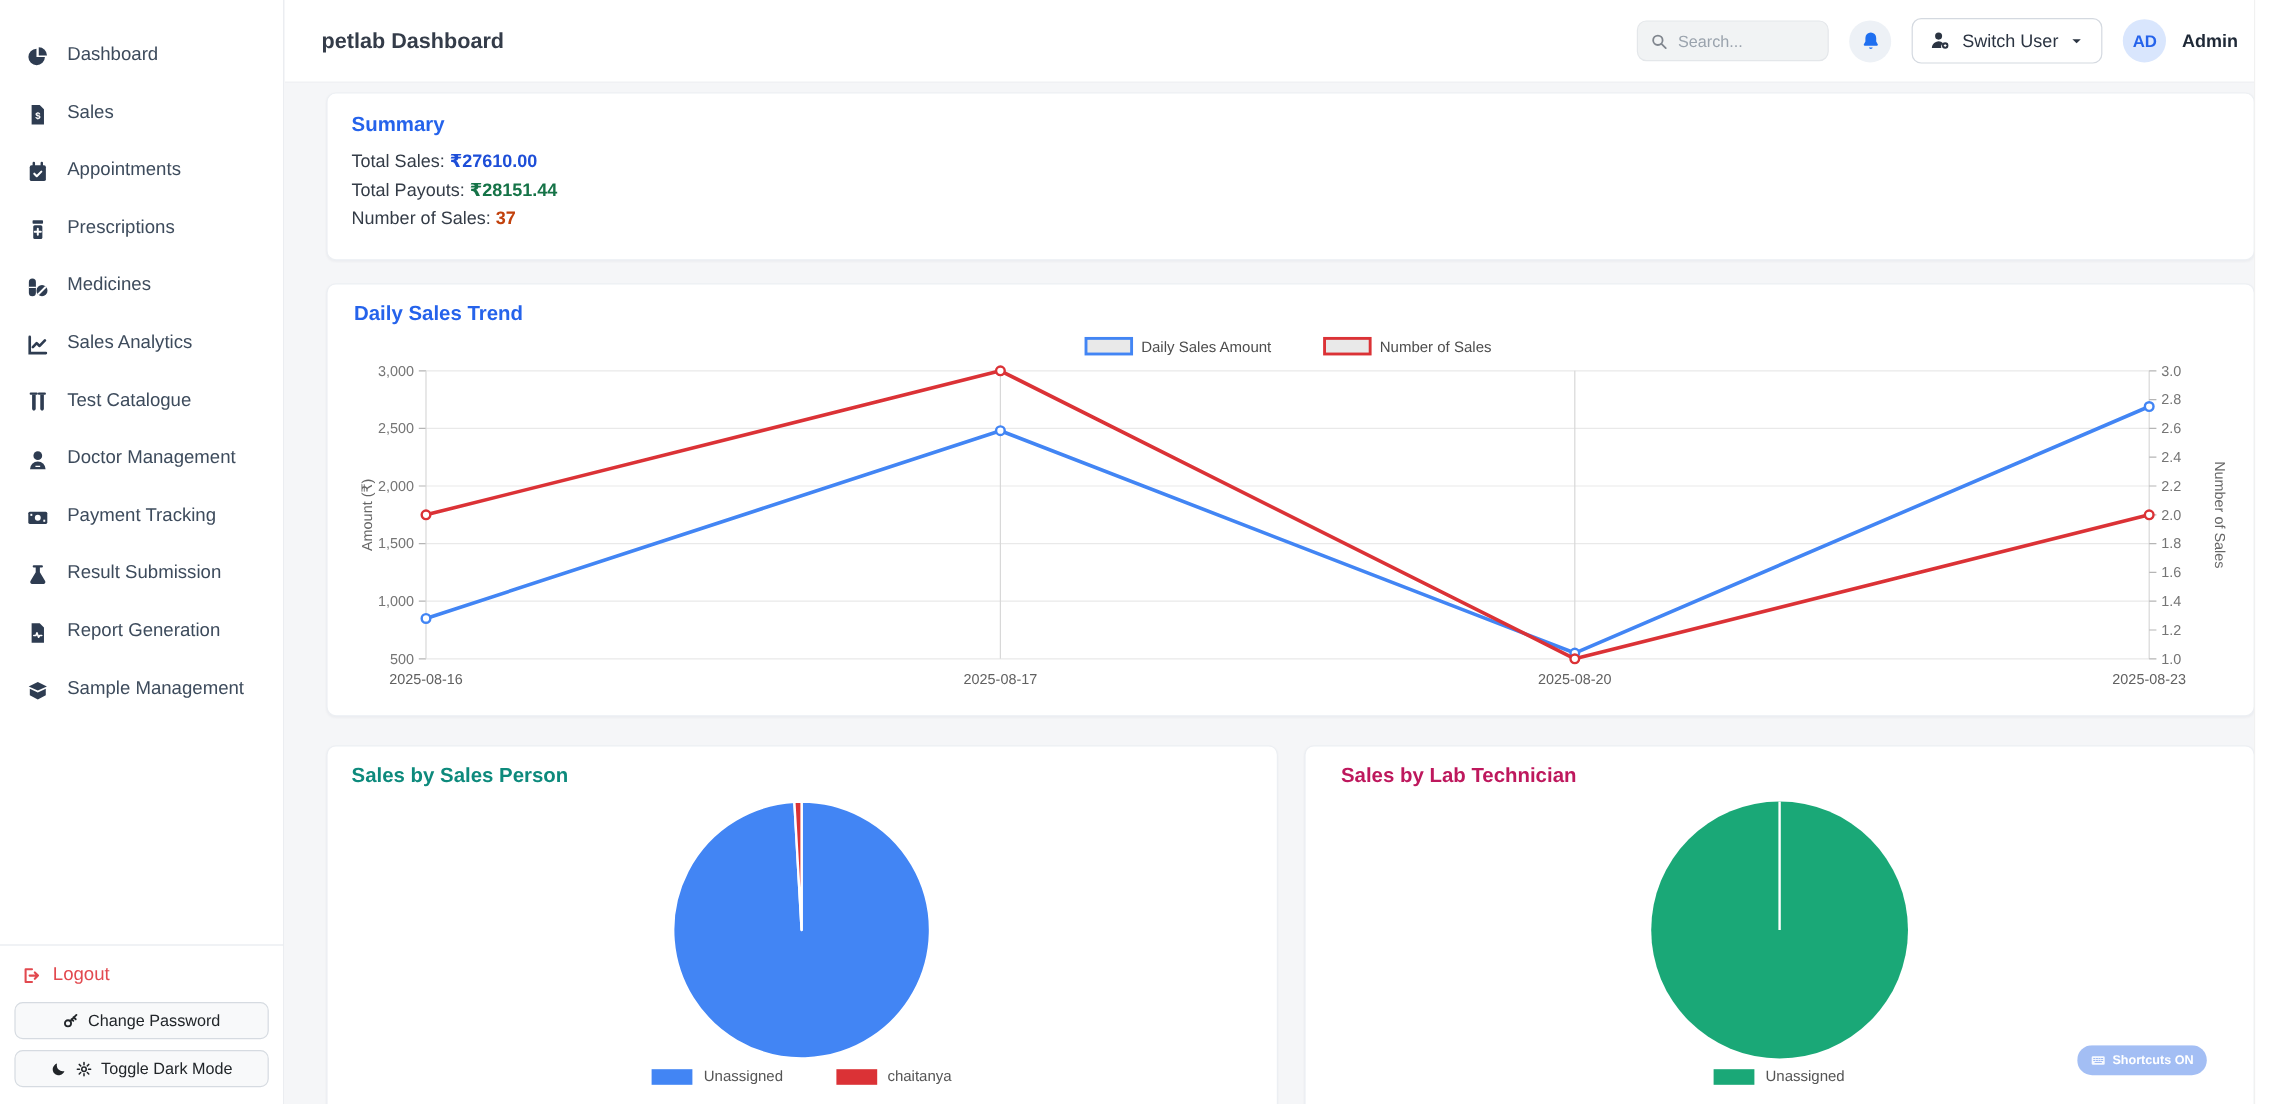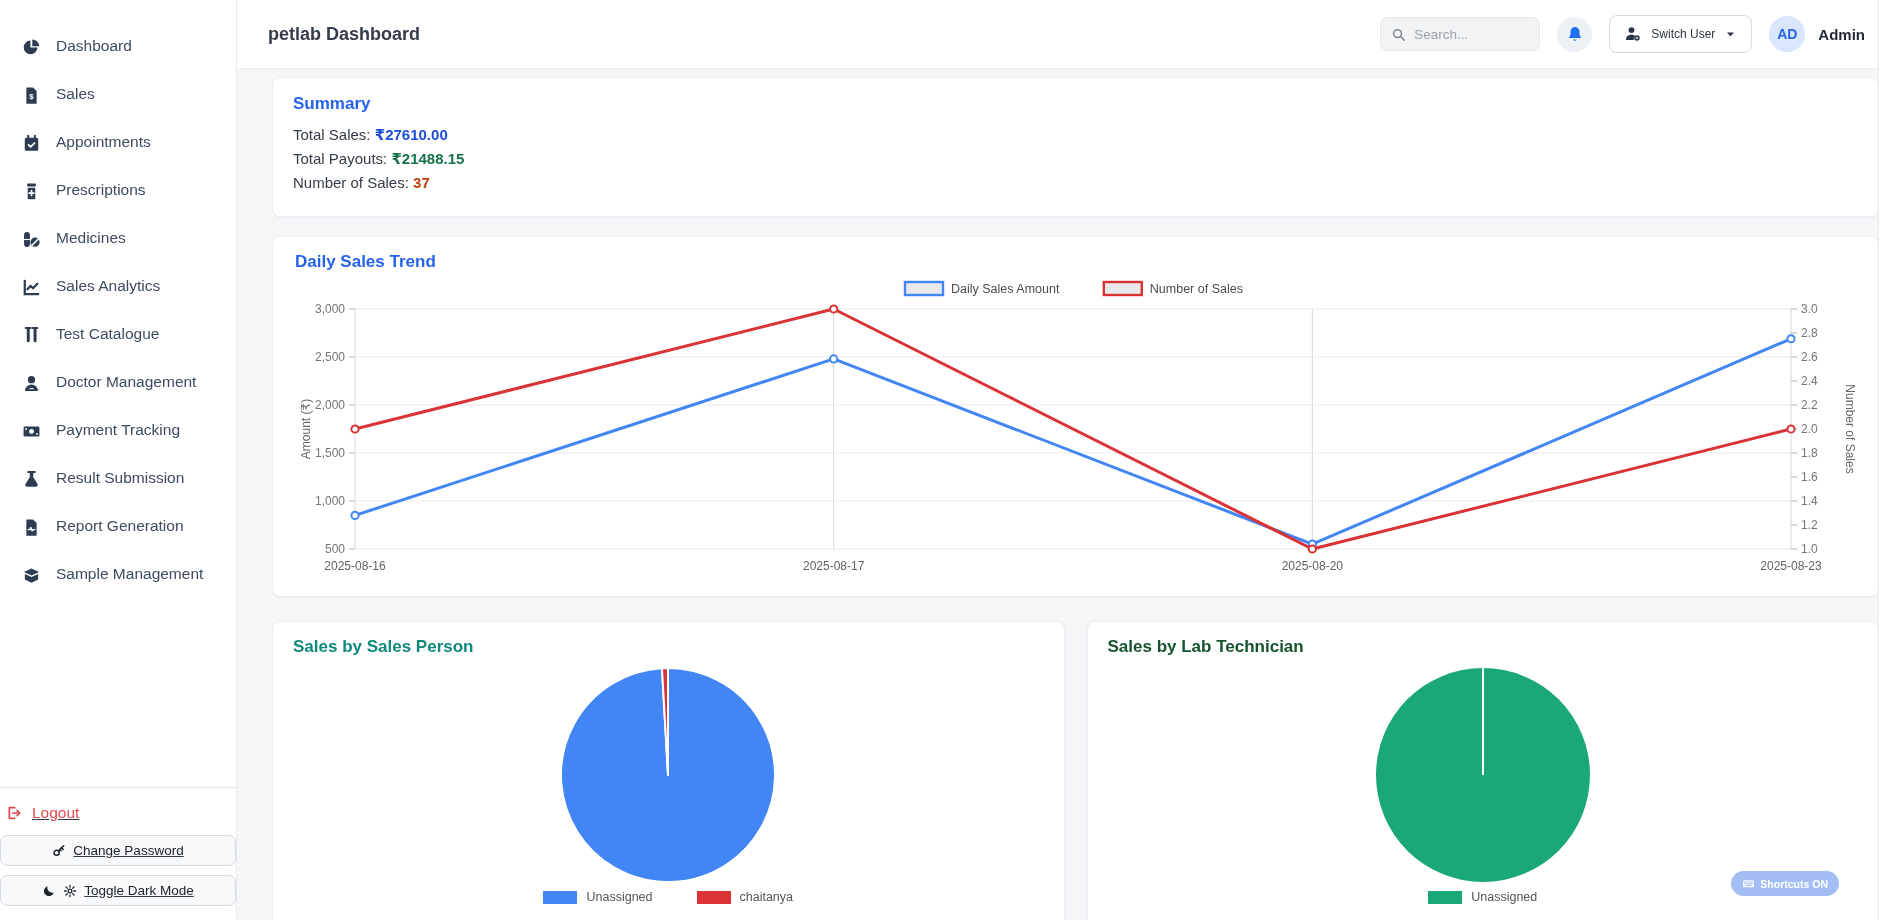--- a/index.html
+++ b/index.html
@@ -24,21 +24,21 @@
   .burger-btn svg { width: 15px; height: 15px; }
   .side-nav { flex: 1 1 auto; padding-top: 15px; overflow: hidden; }
   .nav-item {
     min-height: 48px; padding: 6px 14px 6px 22px;
     display: flex; align-items: flex-end; gap: 15px;
     color: #3d4b5c; font-size: 15.5px; cursor: pointer;
   }
   .nav-ico { width: 19px; flex: 0 0 19px; display: flex; color: #2e3c51; }
   .nav-ico svg { width: 19px; height: 19px; }
   .nav-label { line-height: 1.35; }
-  .sidebar-bottom { flex: 0 0 auto; border-top: 1px solid #e7e9ee; padding: 12px 0 14px; text-decoration: underline; }
+  .sidebar-bottom { flex: 0 0 auto; border-top: 1px solid #e7e9ee; padding: 12px 12px 14px; }
   .logout-link {
     display: flex; align-items: center; gap: 10px; padding: 4px 6px;
     color: #e2494f; font-size: 15.5px; font-weight: 500; cursor: pointer; text-decoration: none;
   }
   .logout-link svg { width: 16px; height: 16px; }
   .side-btn {
     width: 100%; height: 31px; margin-top: 9px;
     background: #f8f9fa; border: 1px solid #d6dbe1; border-radius: 7px;
     font-family: inherit; font-size: 13.5px; color: #212529; cursor: pointer;
     display: flex; align-items: center; justify-content: center; gap: 7px;
@@ -64,21 +64,21 @@
   }
   .search-box input::placeholder { color: #9aa3ad; }
   .bell-btn {
     width: 35px; height: 35px; border-radius: 50%; border: none; cursor: pointer;
     background: #edf1f6; color: #1f6ff0; display: flex; align-items: center; justify-content: center;
   }
   .bell-btn svg { width: 18px; height: 18px; }
   .switch-user-btn {
     height: 38px; background: #fff; border: 1px solid #d4d9e0; border-radius: 8px;
     padding: 0 14px; display: flex; align-items: center; gap: 9px; cursor: pointer;
-    font-family: inherit; font-size: 12px; color: #2b3442; font-weight: 500;
+    font-family: inherit; font-size: 15px; color: #2b3442; font-weight: 500;
   }
   .switch-user-btn .u-ico { width: 18px; height: 18px; color: #2b3442; display: flex; }
   .switch-user-btn .caret { width: 13px; height: 13px; color: #2b3442; display: flex; }
   .avatar {
     width: 36px; height: 36px; border-radius: 50%; background: #d9e6fd;
     color: #2563eb; font-weight: 700; font-size: 14px;
     display: flex; align-items: center; justify-content: center;
   }
   .user-name { font-size: 15px; font-weight: 700; color: #1f2937; margin-left: -4px; }
   
@@ -315,21 +315,21 @@
       <div class="avatar">AD</div>
       <span class="user-name">Admin</span>
     </div>
   </header>
 
   <div class="content">
     <section class="card summary-card">
       <h2 class="card-title">Summary</h2>
       <div id="summary-rows">
           <div class="sum-row"><span>Total Sales: </span><b style="color: rgb(29, 78, 216);">₹27610.00</b></div>
-          <div class="sum-row"><span>Total Payouts: </span><b style="color: rgb(21, 115, 71);">₹21488.15</b></div>
+          <div class="sum-row"><span>Total Payouts: </span><b style="color: rgb(21, 115, 71);">₹28151.44</b></div>
           <div class="sum-row"><span>Number of Sales: </span><b style="color: rgb(194, 65, 12);">37</b></div>
         </div>
     </section>
 
     <section class="card trend-card">
       <h2 class="card-title" id="trend-title" style="color: rgb(37, 99, 235);">Daily Sales Trend</h2>
       <svg id="line-chart" width="1570" height="305">
           <line x1="66" y1="273" x2="1502" y2="273" stroke="#e9e9e9" stroke-width="1"></line>
           <line x1="60" y1="273" x2="66" y2="273" stroke="#b5b5b5" stroke-width="1"></line>
           <text x="56" y="277" font-size="12" fill="#757575" font-family="Liberation Sans, DejaVu Sans, sans-serif" text-anchor="end">500</text>
@@ -409,21 +409,21 @@
               <span class="swatch" style="background: rgb(66, 133, 244);"></span>
               <span>Unassigned</span>
             </span>
             <span class="pie-legend-item">
               <span class="swatch" style="background: rgb(219, 50, 54);"></span>
               <span>chaitanya</span>
             </span>
           </div>
       </section>
       <section class="card pie-card">
-        <h2 class="card-title" id="pie-title-2" style="color: #14532d;">Sales by Lab Technician</h2>
+        <h2 class="card-title" id="pie-title-2" style="color: #be185d; margin-left: 10px;">Sales by Lab Technician</h2>
         <svg class="pie-svg" id="pie-2" width="480" height="226">
             <circle cx="240" cy="116" r="107" fill="#1aa877"></circle>
             <line x1="240" y1="116" x2="240" y2="9" stroke="#fff" stroke-width="2"></line>
           </svg>
         <div class="pie-legend" id="pie-legend-2">
             <span class="pie-legend-item">
               <span class="swatch" style="background: rgb(26, 168, 119);"></span>
               <span>Unassigned</span>
             </span>
           </div>

